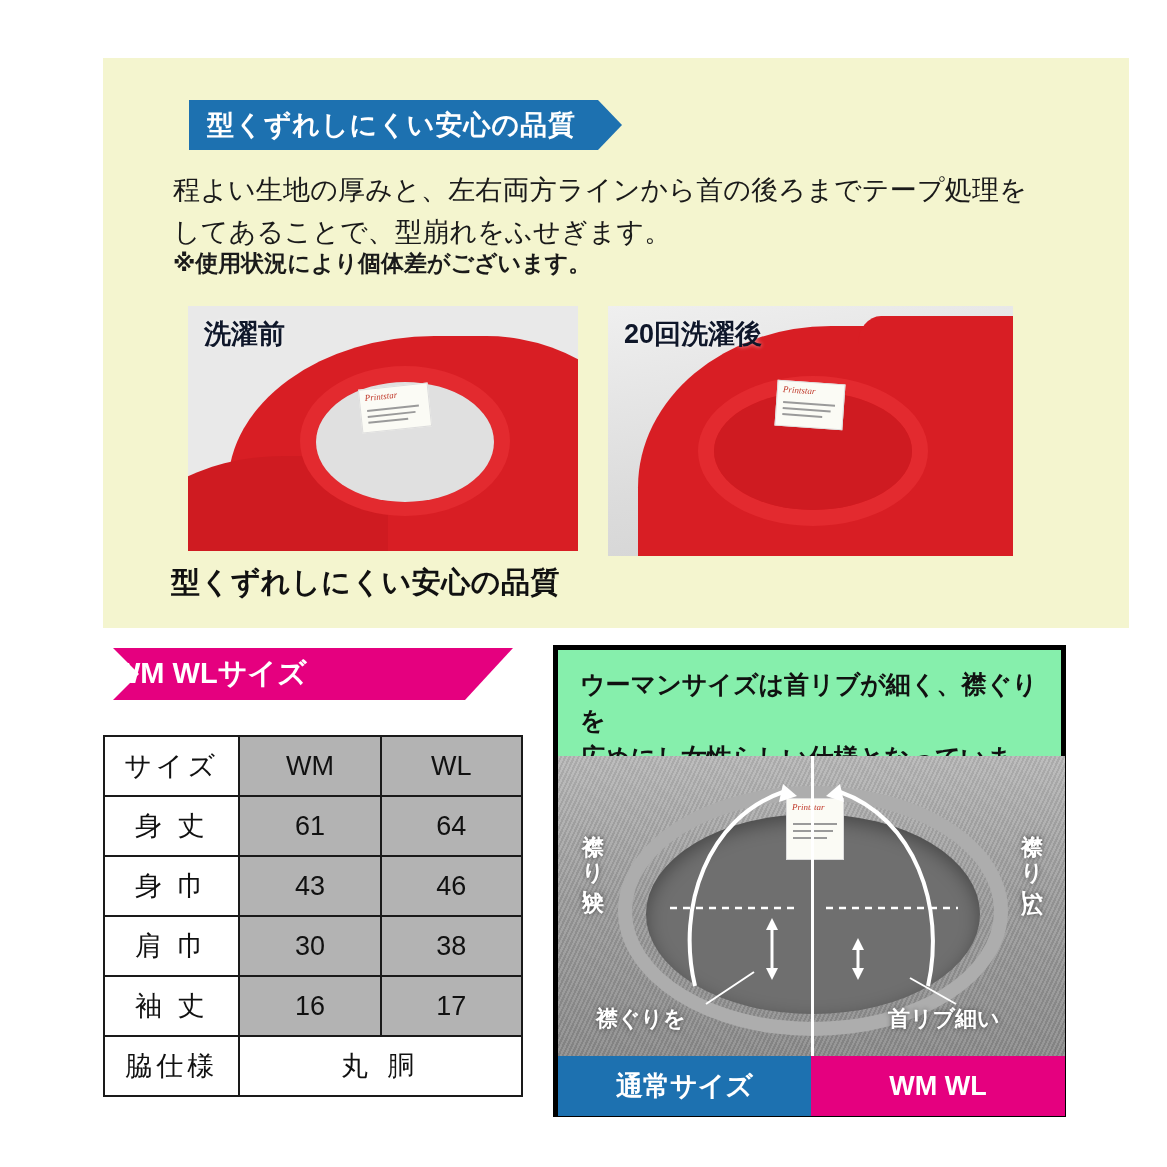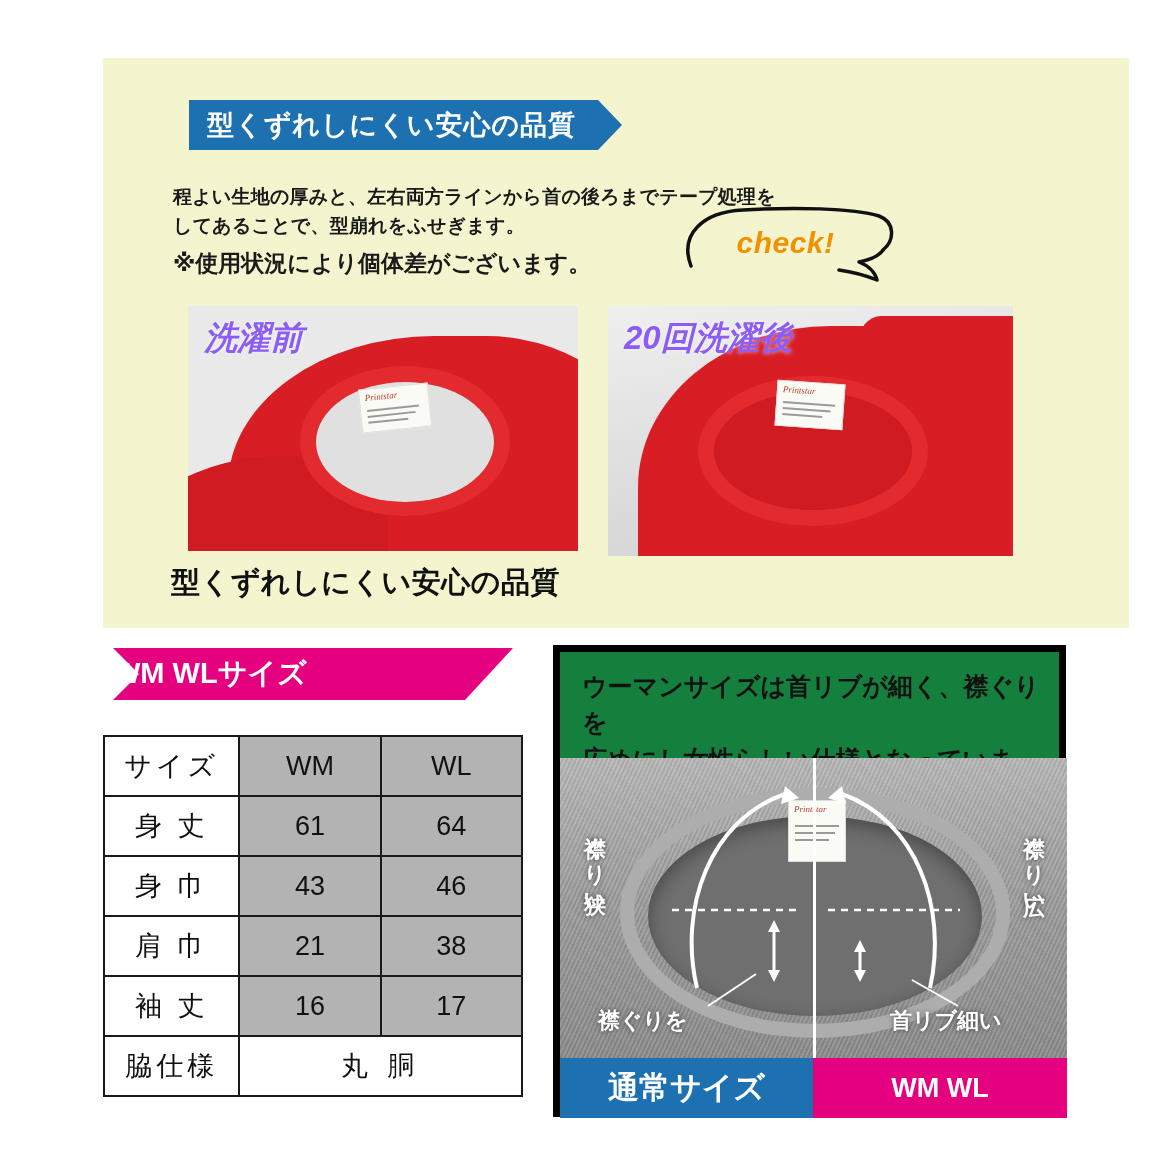--- a/index.html
+++ b/index.html
@@ -35,26 +35,26 @@
     content: "";
     position: absolute;
     right: -24px; top: 0;
     width: 0; height: 0;
     border-left: 24px solid #1d71b0;
     border-top: 25px solid transparent;
     border-bottom: 25px solid transparent;
   }
   .desc {
     position: absolute;
-    left: 70px; top: 124px;
+    left: 70px; top: 112px;
     width: 880px;
-    font-size: 19px;
+    font-size: 27px;
     line-height: 1.55;
     color: #1a1a1a;
-    font-weight: bold;
+    font-weight: normal;
     letter-spacing: 0.2px;
   }
   .desc .line2 { display: block; }
   .note {
     position: absolute;
     left: 70px; top: 190px;
     font-size: 23px;
     color: #1a1a1a;
     font-weight: bold;
   }
@@ -82,26 +82,25 @@
   .photo {
     position: absolute;
     overflow: hidden;
   }
   .photo-left  { left: 85px;  top: 248px; width: 390px; height: 245px; }
   .photo-right { left: 505px; top: 248px; width: 405px; height: 250px; }
 
   .photo-label {
     position: absolute;
     left: 16px; top: 10px;
-    color: #8b5cf6;
-    font-size: 33px;
+    color: #0f172a;
+    font-size: 27px;
     font-weight: bold;
     z-index: 5;
     text-shadow: 0 0 4px rgba(255,255,255,0.6);
-    font-style: italic;
   }
 
   
   .shirt-bg { position: absolute; inset: 0; background: #e9e9e9; }
   .shirt-bg.g2 { background: linear-gradient(170deg,#efefef 0%, #dcdcdc 60%, #d2d2d2 100%); }
   .shirt-body {
     position: absolute;
     background: #d81e24;
     border-radius: 50% 50% 10% 10% / 45% 45% 10% 10%;
   }
@@ -185,22 +184,22 @@
   table.size-table td.wide { background: #ffffff; letter-spacing: 6px; }
   table.size-table .c1 { width: 136px; }
   table.size-table .c2 { width: 142px; }
   table.size-table .c3 { width: 142px; }
 
   
   .woman-panel {
     position: absolute;
     left: 553px; top: 645px;
     width: 513px; height: 472px;
-    background: #15803d;
-    border: 7px solid #000000;
+    background: #86efac;
+    border: 5px solid #000000;
   }
   .woman-text {
     position: absolute;
     left: 22px; top: 16px;
     width: 470px;
     font-size: 25px;
     line-height: 1.45;
     font-weight: bold;
     color: #111111;
   }
@@ -252,21 +251,21 @@
   .tab-row {
     position: absolute;
     left: 0; top: 406px;
     width: 507px; height: 60px;
     display: flex;
   }
   .tab-blue {
     flex: 0 0 253px;
     background: #1d71b0;
     color: #ffffff;
-    font-size: 31px;
+    font-size: 27px;
     font-weight: bold;
     display: flex; align-items: center; justify-content: center;
   }
   .tab-pink {
     flex: 1;
     background: #e5007f;
     color: #ffffff;
     font-size: 27px;
     font-weight: bold;
     display: flex; align-items: center; justify-content: center;
@@ -283,27 +282,20 @@
       <span>型くずれしにくい安心の品質</span>
     </div>
 
     <div class="desc">
       <span class="line2">程よい生地の厚みと、左右両方ラインから首の後ろまでテープ処理を</span>
       <span class="line2">してあることで、型崩れをふせぎます。</span>
     </div>
 
     <div class="note">※使用状況により個体差がございます。</div>
 
-    <div class="check-bubble">
-      <svg width="215" height="78" viewBox="0 0 215 78">
-        <path d="M8,60 C-4,28 20,6 60,4 C110,1 170,2 196,10 C212,16 212,34 200,44" fill="none" stroke="#111111" stroke-width="3.5" stroke-linecap="round"></path>
-        <path d="M200,44 C196,50 186,54 176,56 C186,60 192,66 194,74 C184,70 170,66 156,64" fill="none" stroke="#111111" stroke-width="3.5" stroke-linecap="round" stroke-linejoin="round"></path>
-      </svg>
-      <div class="check-text">check!</div>
-    </div>
 
     <div class="photo photo-left">
       <div class="shirt-bg"></div>
       <div class="shirt-body" style="left:40px; top:30px; width:430px; height:300px; border-radius:48% 40% 6% 6% / 50% 50% 6% 6%;"></div>
       <div class="shirt-body" style="left:-60px; top:150px; width:260px; height:160px; border-radius:60% 20% 0 0;background:#cf1b21;"></div>
       <div class="neck-rib" style="left:112px; top:60px; width:210px; height:150px;"></div>
       <div class="collar-inner" style="left:128px; top:76px; width:178px; height:120px; background:#e0e0e0;"></div>
       <div class="tag" style="left:172px; top:80px; width:70px; height:44px; transform:rotate(-6deg);">
         <div class="tag-script">Printstar</div>
         <div class="tag-line" style="top:20px; width:52px;"></div>
@@ -347,21 +339,21 @@
         <td class="val">61</td>
         <td class="val">64</td>
       </tr>
       <tr>
         <td class="head">身 巾</td>
         <td class="val">43</td>
         <td class="val">46</td>
       </tr>
       <tr>
         <td class="head">肩 巾</td>
-        <td class="val">21</td>
+        <td class="val">30</td>
         <td class="val">38</td>
       </tr>
       <tr>
         <td class="head">袖 丈</td>
         <td class="val">16</td>
         <td class="val">17</td>
       </tr>
       <tr>
         <td class="head">脇仕様</td>
         <td class="wide" colspan="2">丸 胴</td>

